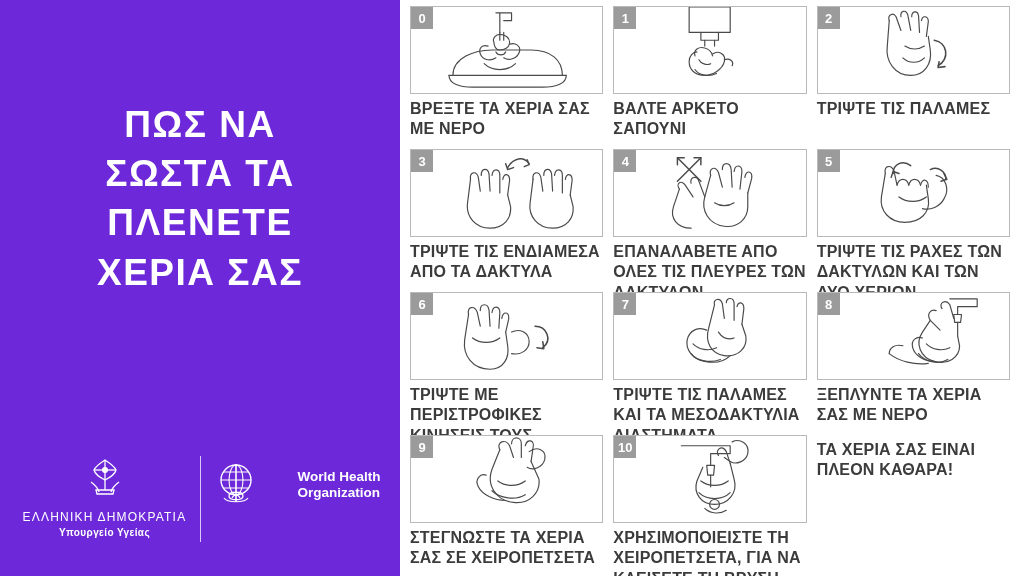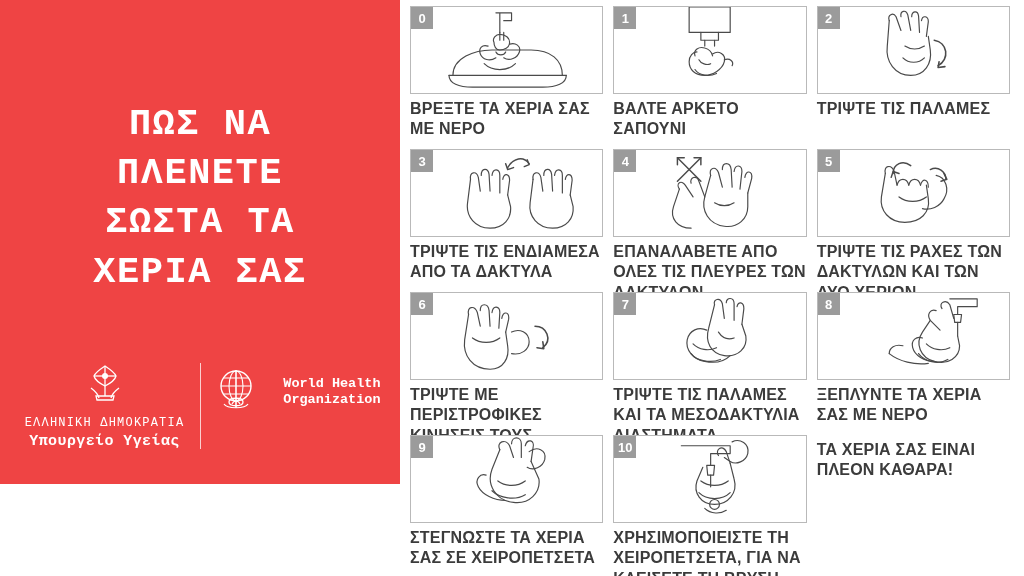--- a/index.html
+++ b/index.html
@@ -17,25 +17,24 @@
     position: relative;
     width: 1024px;
     height: 576px;
     display: flex;
     background: #ffffff;
   }
 
   
   .left-panel {
     width: 400px;
-    height: 484px;
-    background: #ef4444;
+    height: 576px;
+    background: #6d28d9;
     position: relative;
     flex: 0 0 400px;
-    font-family: Liberation Mono, monospace;
   }
   .headline {
     position: absolute;
     left: 0;
     right: 0;
     top: 100px;
     text-align: center;
     color: #ffffff;
     font-weight: bold;
     font-size: 37px;
@@ -74,21 +73,21 @@
     display: flex;
     align-items: flex-end;
     justify-content: center;
   }
   .gov-line1 {
     font-size: 12px;
     letter-spacing: 1.2px;
     font-weight: normal;
   }
   .gov-line2 {
-    font-size: 15px;
+    font-size: 10px;
     letter-spacing: 0.4px;
     font-weight: bold;
     margin-top: 3px;
   }
   .who-wrap {
     display: flex;
     align-items: center;
     justify-content: space-between;
     gap: 9px;
     margin-top: 2px;
@@ -161,22 +160,22 @@
   }
 </style>
 </head>
 <body>
 
 <div class="poster">
 
   <div class="left-panel">
     <div class="headline">
       <span class="line">ΠΩΣ ΝΑ</span>
+      <span class="line">ΣΩΣΤΑ ΤΑ</span>
       <span class="line">ΠΛΕΝΕΤΕ</span>
-      <span class="line">ΣΩΣΤΑ ΤΑ</span>
       <span class="line">ΧΕΡΙΑ ΣΑΣ</span>
     </div>
 
     <div class="logos">
       <div class="logo-block">
         <div class="crest">
           <svg width="46" height="46" viewBox="0 0 46 46" aria-hidden="true">
             <g fill="none" stroke="#ffffff" stroke-width="1.3">
               <path d="M23 4 L23 34"></path>
               <path d="M12 14 L34 14"></path>

